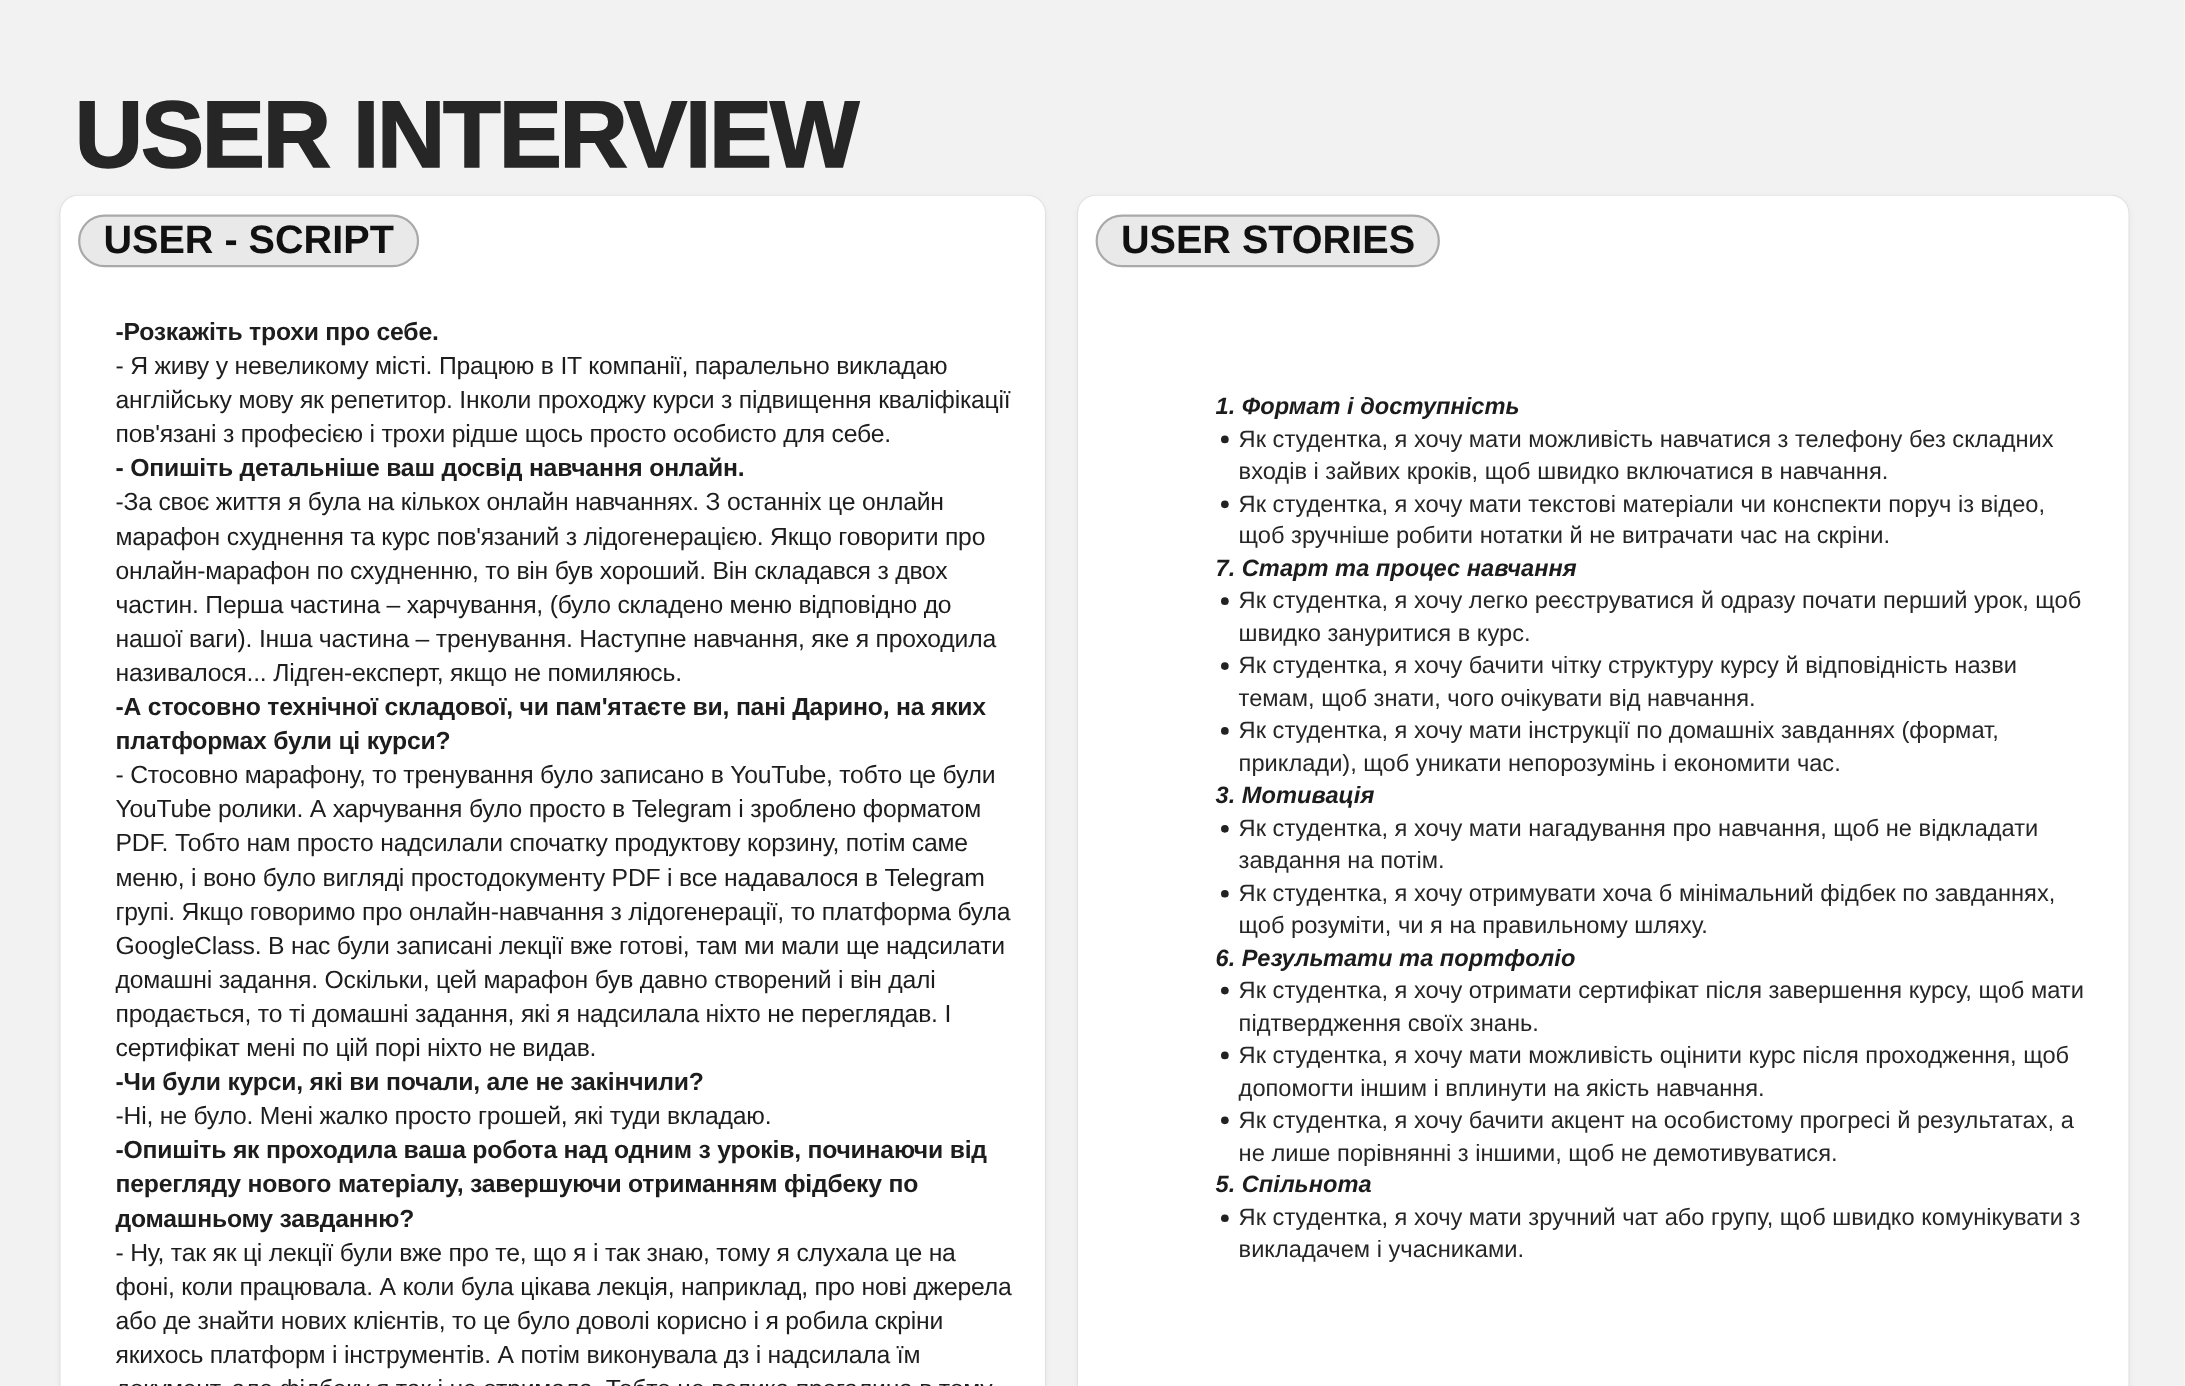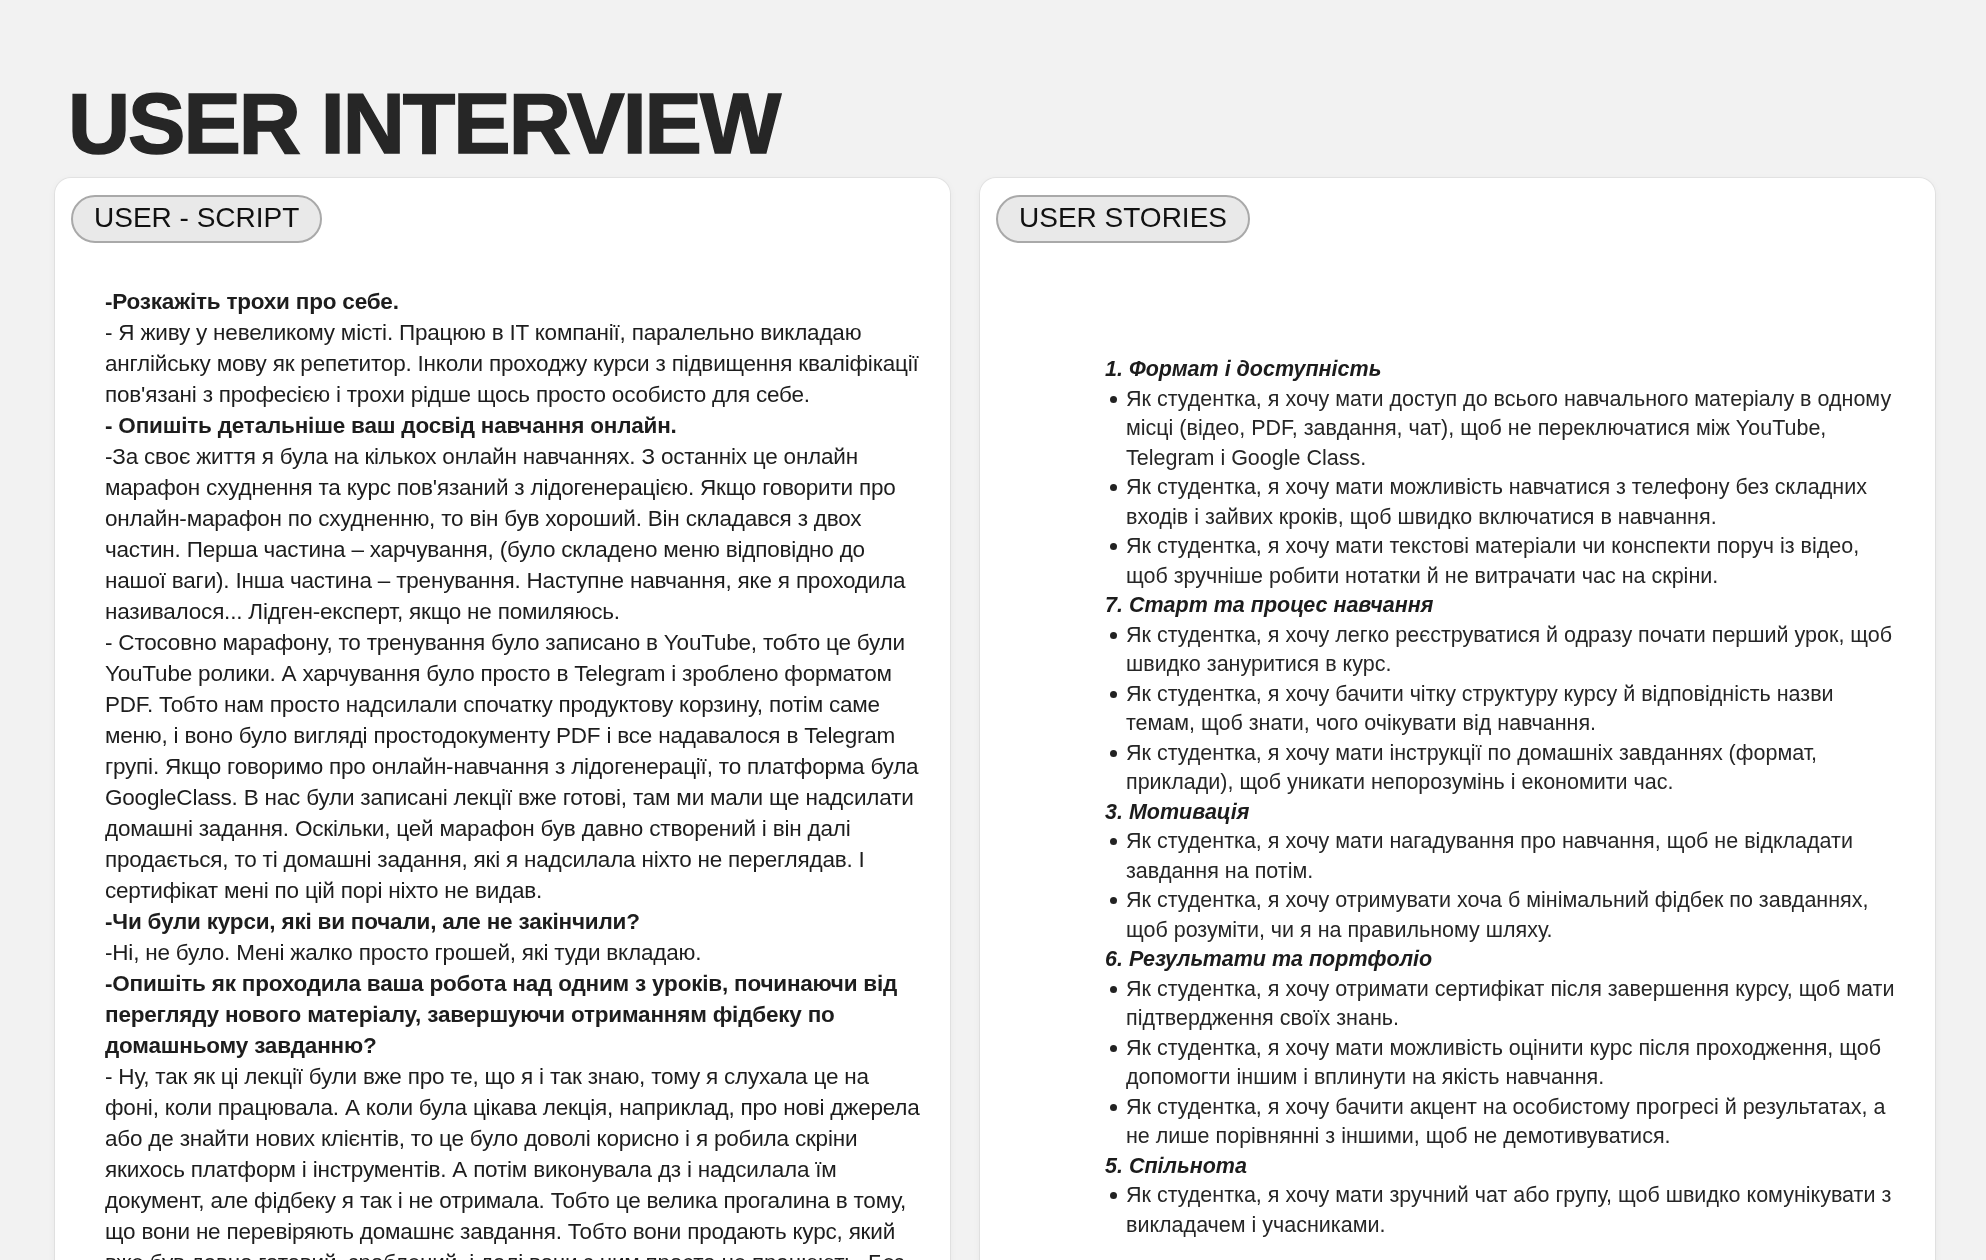--- a/index.html
+++ b/index.html
@@ -32,23 +32,23 @@
   }
   .panel.script  { left: 55px;  width: 895px; }
   .panel.stories { left: 980px; width: 955px; }
   .pill {
     display: inline-block;
     margin: 17px 0 0 16px;
     background: #e9e9e9;
     border: 2px solid #a9a9a9;
     border-radius: 26px;
     padding: 6px 21px 8px 21px;
-    font-size: 28px;
+    font-size: 36px;
     line-height: 30px;
-    font-weight: normal;
+    font-weight: bold;
     color: #111111;
   }
   .script-body {
     padding: 43px 24px 0 50px;
     font-size: 22.5px;
     line-height: 31px;
     letter-spacing: -0.2px;
     color: #1d1d1d;
   }
   .script-body p { margin: 0; }
@@ -89,34 +89,34 @@
 
 <h1 class="page-title">USER INTERVIEW</h1>
 
 <div class="panel script">
   <span class="pill">USER - SCRIPT</span>
   <div class="script-body" id="script-body">
       <p class="question">-Розкажіть трохи про себе.</p>
       <p class="answer">- Я живу у невеликому місті. Працюю в IT компанії, паралельно викладаю англійську мову як репетитор. Інколи проходжу курси з підвищення кваліфікації пов'язані з професією і трохи рідше щось просто особисто для себе.</p>
       <p class="question">- Опишіть детальніше ваш досвід навчання онлайн.</p>
       <p class="answer">-За своє життя я була на кількох онлайн навчаннях. З останніх це онлайн марафон схуднення та курс  пов'язаний з лідогенерацією. Якщо говорити про онлайн-марафон по схудненню, то він був хороший. Він складався з двох частин. Перша частина – харчування, (було складено меню відповідно до нашої ваги). Інша частина – тренування. Наступне навчання, яке я проходила називалося... Лідген-експерт, якщо не помиляюсь.</p>
+      <p class="question">-А стосовно технічної складової, чи пам'ятаєте ви, пані Дарино, на яких платформах були ці курси?</p>
       <p class="answer">- Стосовно марафону, то тренування було записано в YouTube, тобто це були YouTube ролики. А харчування було просто в Telegram і зроблено форматом PDF. Тобто нам просто надсилали спочатку продуктову корзину, потім саме меню, і воно було вигляді простодокументу PDF і все надавалося в Telegram групі. Якщо говоримо про онлайн-навчання  з лідогенерації, то платформа була GoogleClass. В нас були записані лекції вже готові, там ми мали ще надсилати домашні задання. Оскільки, цей марафон був давно створений і він далі продається, то ті домашні задання, які я надсилала  ніхто не переглядав. І сертифікат мені по цій порі ніхто не видав.</p>
       <p class="question">-Чи були курси, які ви почали, але не закінчили?</p>
       <p class="answer">-Ні, не було. Мені жалко просто грошей, які туди вкладаю.</p>
       <p class="question">-Опишіть як проходила ваша робота над одним з уроків, починаючи від перегляду нового матеріалу, завершуючи отриманням фідбеку по домашньому завданню?</p>
       <p class="answer">- Ну, так як ці лекції були вже про те, що я і так знаю, тому я слухала це на фоні, коли працювала. А коли була цікава лекція, наприклад, про нові джерела або де знайти нових клієнтів, то це було доволі корисно і я робила скріни якихось платформ і інструментів. А потім виконувала дз і надсилала їм документ, але фідбеку я так і не отримала. Тобто це велика прогалина в тому, що вони не перевіряють домашнє завдання. Тобто вони продають курс, який вже був давно готовий, зроблений, і далі вони з ним просто не працюють. Без відповідей. Хоча це ніде не вказано.</p>
     </div>
 </div>
 
 <div class="panel stories">
   <span class="pill">USER STORIES</span>
   <div class="stories-body" id="stories-body">
       <p class="section-heading">1. Формат і доступність</p>
       <ul>
-        <li>Як студентка, я хочу мати доступ до всього навчального матеріалу в одному місці (відео, PDF, завдання, чат), щоб не переключатися між YouTube, Telegram і Google Class.</li>
         <li>Як студентка, я хочу мати можливість навчатися з телефону без складних входів і зайвих кроків, щоб швидко включатися в навчання.</li>
         <li>Як студентка, я хочу мати текстові матеріали чи конспекти поруч із відео, щоб зручніше робити нотатки й не витрачати час на скріни.</li>
       </ul>
       <p class="section-heading">7. Старт та процес навчання</p>
       <ul>
         <li>Як студентка, я хочу легко реєструватися й одразу почати перший урок, щоб швидко зануритися в курс.</li>
         <li>Як студентка, я хочу бачити чітку структуру курсу й відповідність назви темам, щоб знати, чого очікувати від навчання.</li>
         <li>Як студентка, я хочу мати інструкції по домашніх завданнях (формат, приклади), щоб уникати непорозумінь і економити час.</li>
       </ul>
       <p class="section-heading">3. Мотивація</p>

